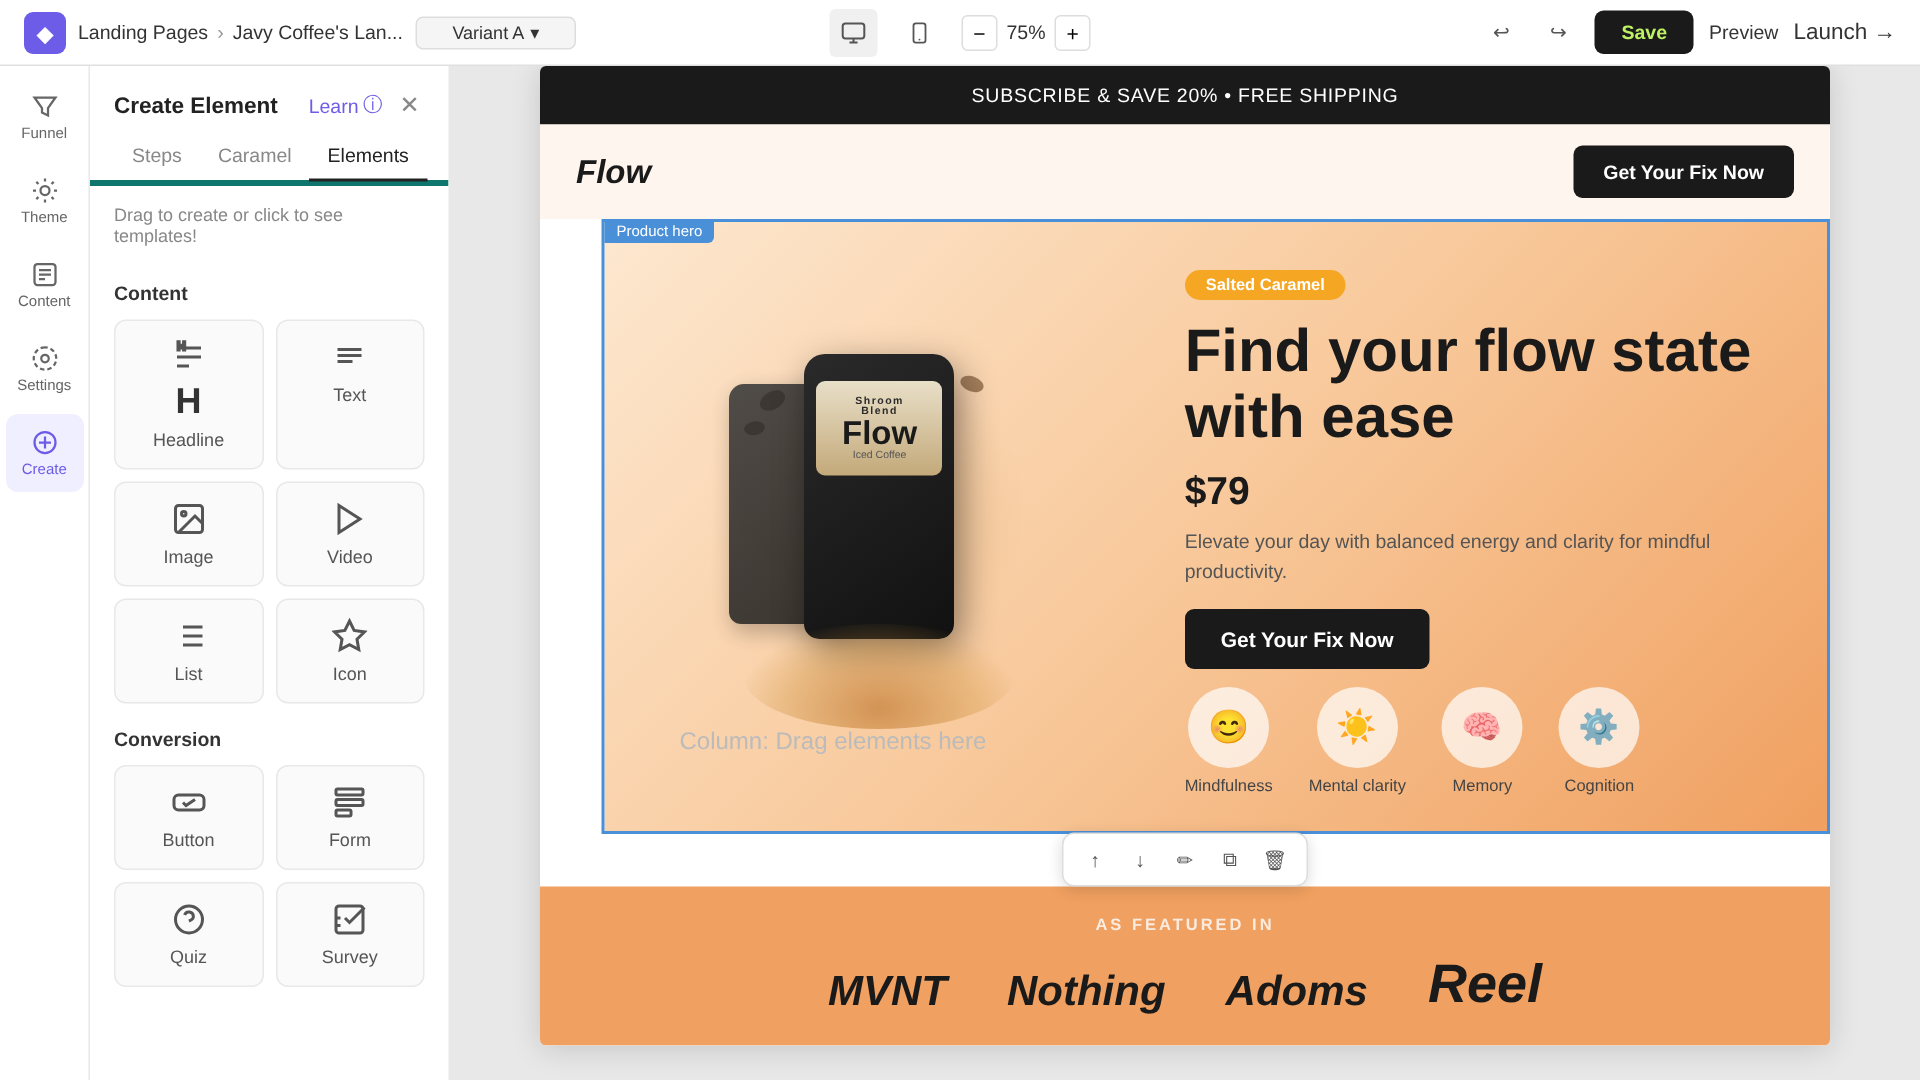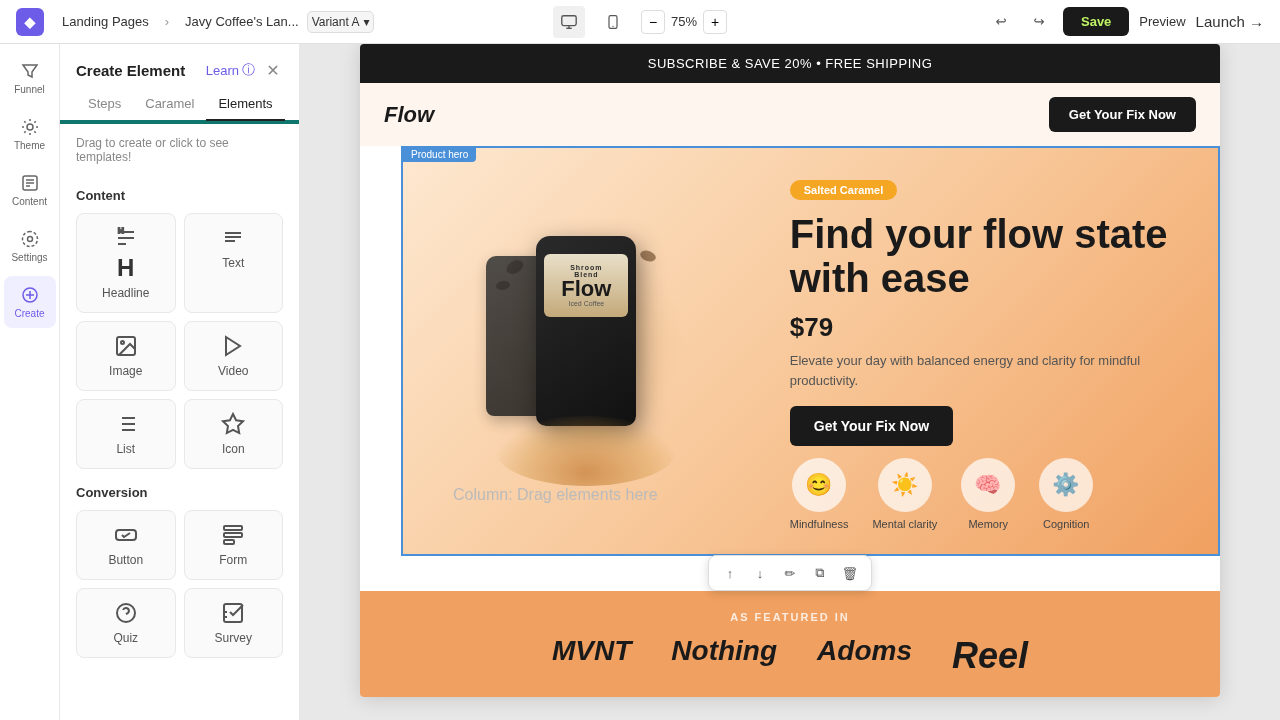--- a/index.html
+++ b/index.html
@@ -2,25 +2,25 @@
 <html><head>
   <meta charset="utf-8">
   <style>
     * { margin: 0; padding: 0; box-sizing: border-box; }
     body { font-family: -apple-system, BlinkMacSystemFont, 'Segoe UI', sans-serif; background: #f0f0f0; width: 1280px; height: 720px; overflow: hidden; display: flex; flex-direction: column; }
 
     
     .topbar { height: 44px; background: #fff; border-bottom: 1px solid #e0e0e0; display: flex; align-items: center; padding: 0 16px; gap: 16px; flex-shrink: 0; }
     .topbar-left { display: flex; align-items: center; gap: 8px; flex: 1; }
     .app-logo { width: 28px; height: 28px; background: #6c5ce7; border-radius: 6px; display: flex; align-items: center; justify-content: center; color: white; font-size: 14px; font-weight: bold; }
-    .breadcrumb { display: flex; gap: 16px; font-size: 13px; color: #666; margin-left: 10px; }
+    .breadcrumb { display: flex; gap: 6px; font-size: 13px; color: #666; }
     .breadcrumb-item { color: #333; }
     .breadcrumb-sep { color: #999; }
     .breadcrumb-current { color: #333; font-weight: 500; }
-    .variant-badge { background: #f5f5f5; border: 1px solid #ddd; border-radius: 5px; padding: 3px 4px; font-size: 12px; color: #333; display: flex; align-items: center; gap: 4px; cursor: pointer; }
+    .variant-badge { background: #f5f5f5; border: 1px solid #ddd; border-radius: 5px; padding: 3px 24px; font-size: 12px; color: #333; display: flex; align-items: center; gap: 4px; cursor: pointer; }
     .topbar-center { display: flex; align-items: center; gap: 12px; }
     .device-btn { width: 32px; height: 32px; border: none; background: none; cursor: pointer; display: flex; align-items: center; justify-content: center; border-radius: 4px; color: #555; }
     .device-btn.active { background: #f0f0f0; }
     .zoom-controls { display: flex; align-items: center; gap: 6px; font-size: 13px; color: #333; }
     .zoom-btn { width: 24px; height: 24px; border: 1px solid #ddd; background: white; border-radius: 4px; cursor: pointer; display: flex; align-items: center; justify-content: center; font-size: 14px; }
     .topbar-right { display: flex; align-items: center; gap: 10px; flex: 1; justify-content: flex-end; }
     .undo-btn { width: 28px; height: 28px; border: none; background: none; cursor: pointer; color: #555; display: flex; align-items: center; justify-content: center; }
     .save-btn { background: #1a1a1a; color: #bef264; border: none; border-radius: 6px; padding: 7px 18px; font-size: 13px; font-weight: 600; cursor: pointer; }
     .preview-btn { background: none; border: none; color: #333; font-size: 13px; cursor: pointer; }
     .launch-btn { background: none; border: none; color: #333; font-size: 15px; cursor: pointer; display: flex; align-items: center; gap: 4px; }
@@ -85,21 +85,21 @@
     .feature-label { font-size: 11px; color: #444; font-weight: 500; }
     .column-drop { font-size: 11px; color: #aaa; text-align: center; padding: 20px; }
 
     
     .float-toolbar { position: absolute; background: #fff; border: 1px solid #ddd; border-radius: 8px; padding: 6px 10px; display: flex; gap: 8px; align-items: center; box-shadow: 0 2px 10px rgba(0,0,0,0.15); left: 380px; top: 502px; }
     .toolbar-btn { width: 22px; height: 22px; border: none; background: none; cursor: pointer; color: #555; display: flex; align-items: center; justify-content: center; font-size: 13px; }
 
     
     .featured-section { background: #f0a060; padding: 20px 30px; text-align: center; }
     .featured-label { font-size: 11px; color: rgba(255,255,255,0.8); letter-spacing: 2px; margin-bottom: 12px; font-weight: 600; }
-    .featured-brands { display: flex; justify-content: center; gap: 40px; align-items: flex-start; }
+    .featured-brands { display: flex; justify-content: center; gap: 40px; align-items: flex-end; }
     .brand-name { font-size: 28px; font-weight: 800; color: #1a1a1a; font-style: italic; }
 
     
     .canvas-wrapper { position: relative; }
   </style>
 </head>
 <body>
 
 <div class="topbar">
   <div class="topbar-left">

